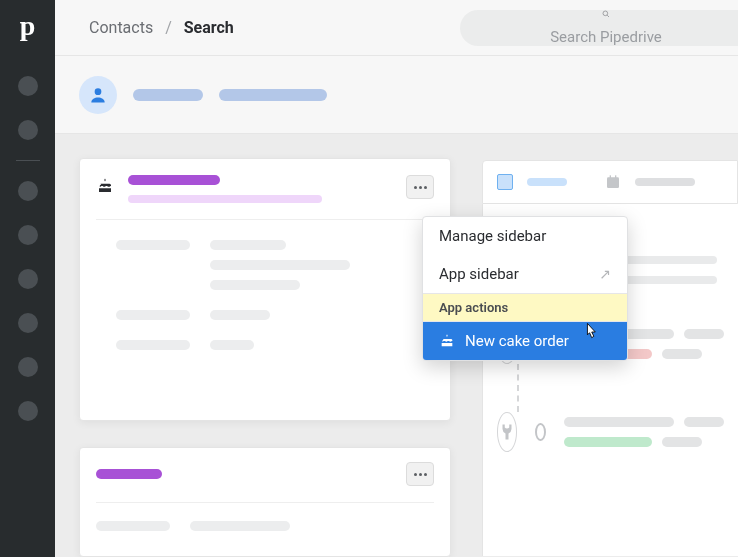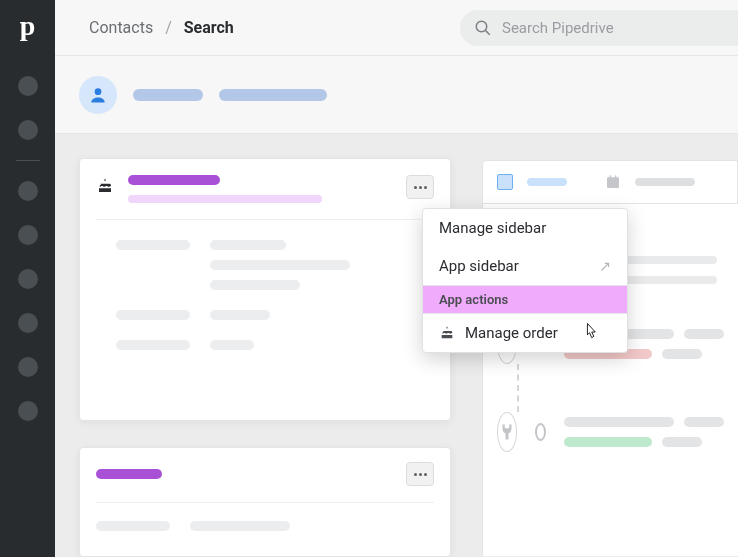--- a/index.html
+++ b/index.html
@@ -61,20 +61,21 @@
   .searchbox {
     position: absolute;
     right: 0; top: 10px;
     width: 278px; height: 36px;
     background: #ebecec;
     border-radius: 18px 0 0 18px;
     display: flex;
     align-items: center;
     padding-left: 14px;
     gap: 10px;
+    flex-direction: column;
   }
   .searchbox svg { width: 18px; height: 18px; fill: none; stroke: #7d7f84; stroke-width: 2; }
   .searchbox .ph { color: #9a9da1; font-size: 15px; }
 
   
   .person-header {
     position: absolute;
     left: 55px; top: 56px;
     right: 0; height: 78px;
     background: #f7f7f7;
@@ -214,21 +215,21 @@
   .tbars { display: flex; flex-direction: column; gap: 10px; flex:1; }
   .tbar { height: 10px; border-radius: 5px; }
   .tbar.grey { background: #e3e4e5; width: 110px; }
   .tbar.grey2 { background: #e3e4e5; width: 40px; }
   .tbar.red { background: #f3c8c8; width: 88px; }
   .tbar.green { background: #bfe9cc; width: 88px; }
 
   
   .menu {
     position: absolute;
-    left: 422px; top: 208px;
+    left: 422px; top: 216px;
     width: 206px;
     background: #fff;
     border: 1px solid #e0e1e3;
     border-radius: 4px;
     box-shadow: 0 6px 20px rgba(0,0,0,0.18);
     z-index: 100;
     overflow: hidden;
   }
   .menu-item {
     padding: 10px 16px;
@@ -238,21 +239,21 @@
     align-items: center;
     gap: 10px;
     cursor: pointer;
   }
   .menu-item .arrow { margin-left: auto; color: #b4b6b9; font-size: 14px; }
   .menu-section {
     padding: 6px 16px;
     font-size: 13px;
     font-weight: 600;
     color: #4a4d51;
-    background: #f0abfc;
+    background: #fef9c3;
     border-top: 1px solid #e6e6e8;
     border-bottom: 1px solid #e6e6e8;
   }
   .menu-item.selected {
     background: #2a7de1;
     color: #fff;
   }
   .menu-item.selected svg { fill: #fff; }
   .menu-item svg { width: 16px; height: 16px; fill: #4a4d51; flex-shrink: 0; }
 
@@ -434,25 +435,25 @@
 
 <div class="menu">
   <div class="menu-item">
     <span>Manage sidebar</span>
   </div>
   <div class="menu-item">
     <span>App sidebar</span>
     <span class="arrow">↗</span>
   </div>
   <div class="menu-section">App actions</div>
-  <div class="menu-item">
+  <div class="menu-item selected">
     <svg viewBox="0 0 24 24">
         <path d="M12 2l1 2-1 2-1-2zM6 9h12c1 0 2 1 2 2v1c-1 0-1.5 1-3 1s-1.5-1-3-1-1.5 1-3 1-1.5-1-3-1-1.5 1-3 1v-1c0-1 1-2 2-2zm-2 6h16v5H4z"></path>
       </svg>
-    <span>Manage order</span>
+    <span>New cake order</span>
   </div>
 </div>
 
 <div class="cursor">
   <svg viewBox="0 0 24 28">
     <path d="M7 2 L7 18 L10 15 L13 22 L16 20 L13 14 L18 14 Z" fill="#fff" stroke="#000" stroke-width="1.2"></path>
   </svg>
 </div>
 
 </body></html>

